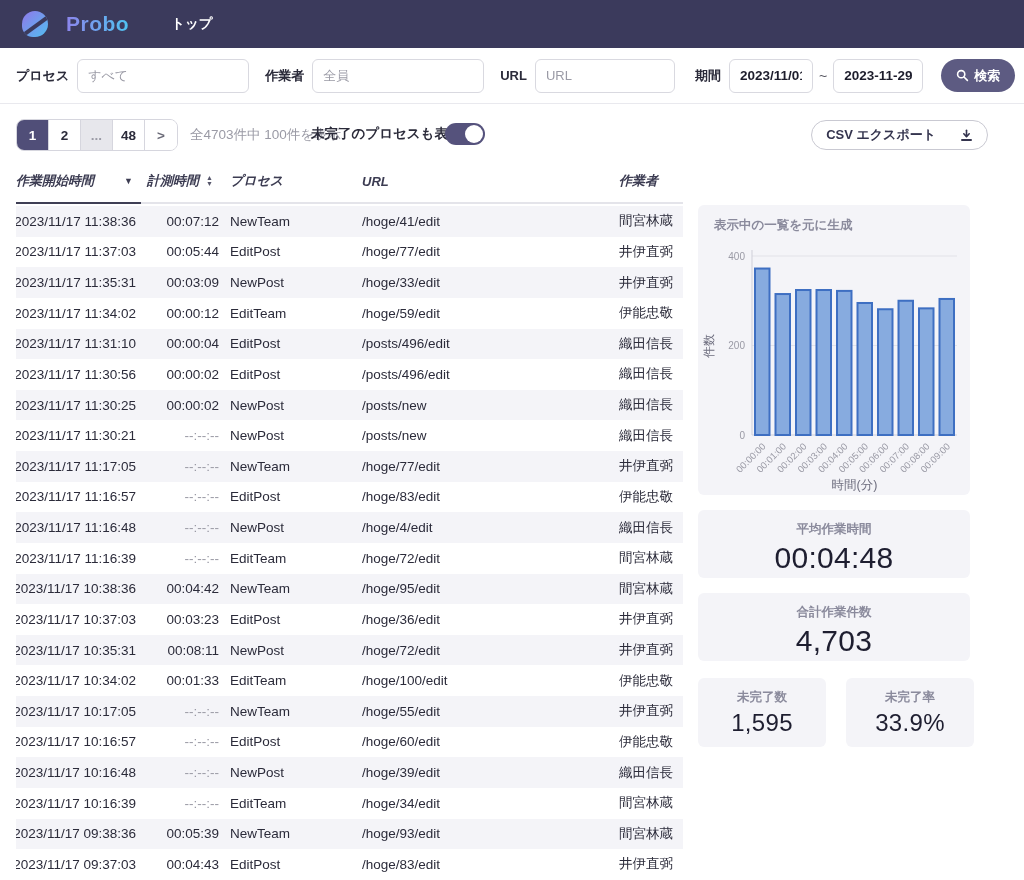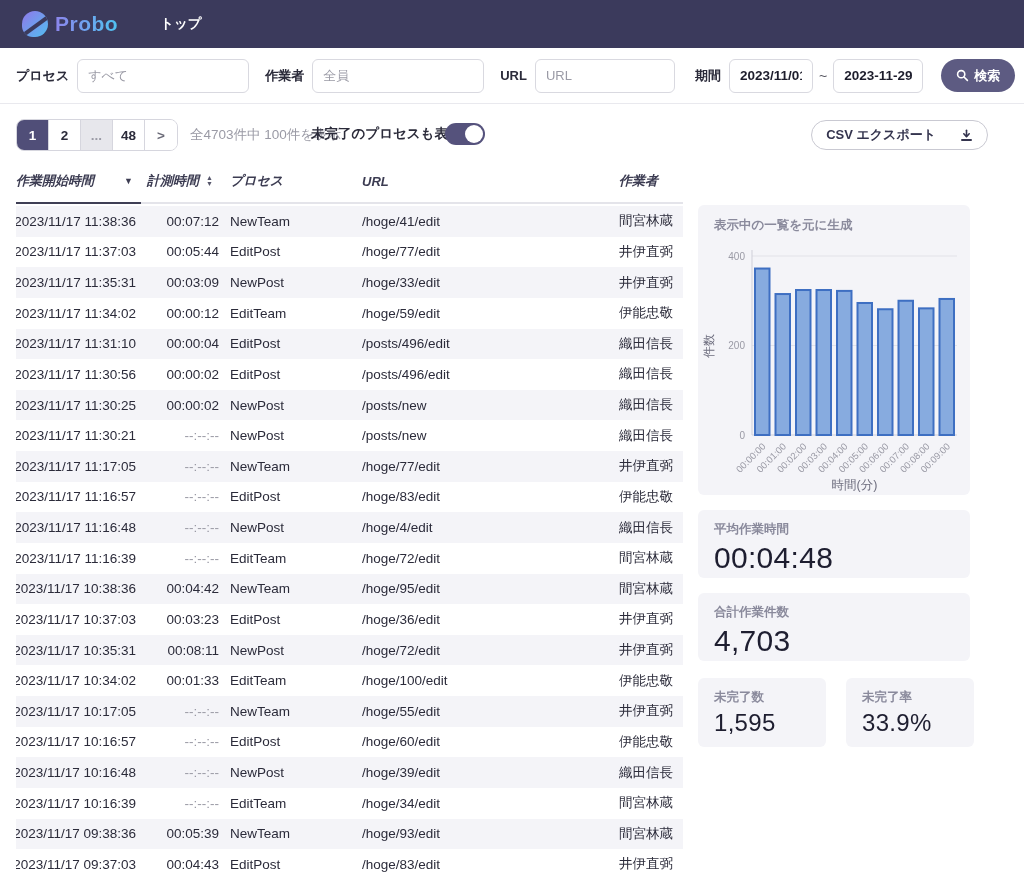--- a/index.html
+++ b/index.html
@@ -1,21 +1,21 @@
 <!DOCTYPE html>
 <html><head>
 <meta charset="utf-8">
 <style>
   * { margin:0; padding:0; box-sizing:border-box; }
   body { background:#fff; font-family:"Liberation Sans","DejaVu Sans",sans-serif; }
   .page { position:relative; width:1024px; height:880px; background:#fff; overflow:hidden; }
 
   
   .header { position:absolute; top:0; left:0; width:1024px; height:48px; background:#3b3a5c; display:flex; align-items:center; }
-  .logo { margin-left:22px; display:flex; align-items:center; gap:7px; }
+  .logo { margin-left:22px; display:flex; align-items:center; gap:18px; }
   .logo-icon { width:26px; height:26px; border-radius:50% 50% 50% 42%; background:linear-gradient(135deg,#8d7bea 5%,#58b7ef 90%); position:relative; overflow:hidden; }
   .logo-icon::after { content:""; position:absolute; left:-6px; top:12px; width:42px; height:3.6px; background:#3b3a5c; transform:rotate(-36deg); }
   .logo-text { font-size:21px; font-weight:700; letter-spacing:.5px; color:#64b2f0; }
   @supports ((background-clip:text) or (-webkit-background-clip:text)) {
     .logo-text { background:linear-gradient(90deg,#8d85ec,#4fc3f2); -webkit-background-clip:text; background-clip:text; color:transparent; }
   }
   .nav-item { margin-left:42px; color:#ffffff; font-weight:700; font-size:13.5px; cursor:pointer; }
 
   
   .filterbar { position:absolute; top:48px; left:0; width:1024px; height:56px; background:#fff; border-bottom:1px solid #e9e9ee; display:flex; align-items:center; padding-left:16px; }
@@ -57,21 +57,21 @@
   .td.c4 { padding-left:6px; }
   .td.c5 { padding-left:6px; }
   .td.alt { background:#f4f4f8; }
   .td.muted { color:#9a9aa5; }
 
   
   .sidebar { position:absolute; left:698px; top:205px; width:272px; }
   .chart-card { position:relative; width:272px; height:290px; background:#f4f4f8; border-radius:6px; }
   .chart-title { position:absolute; left:16px; top:12px; font-size:12.5px; font-weight:700; color:#8a8a9c; }
   .chart-card svg { position:absolute; left:0; top:0; }
-  .stat-card { position:absolute; left:0; width:272px; height:68px; background:#f4f4f8; border-radius:6px; padding:11px 16px 0 16px; }
+  .stat-card { position:absolute; left:0; width:272px; height:68px; background:#f4f4f8; border-radius:6px; padding:11px 16px 0 16px;text-align:center; }
   .stat-card.small { width:128px; height:69px; }
   .stat-label { font-size:12.5px; font-weight:700; color:#8a8a9c; }
   .stat-value { font-size:30px; font-weight:500; color:#1e1e30; margin-top:3px; letter-spacing:.3px; }
   .stat-card.small .stat-value { font-size:24px; }
 </style>
 </head>
 <body>
 
 <div class="page">
 

